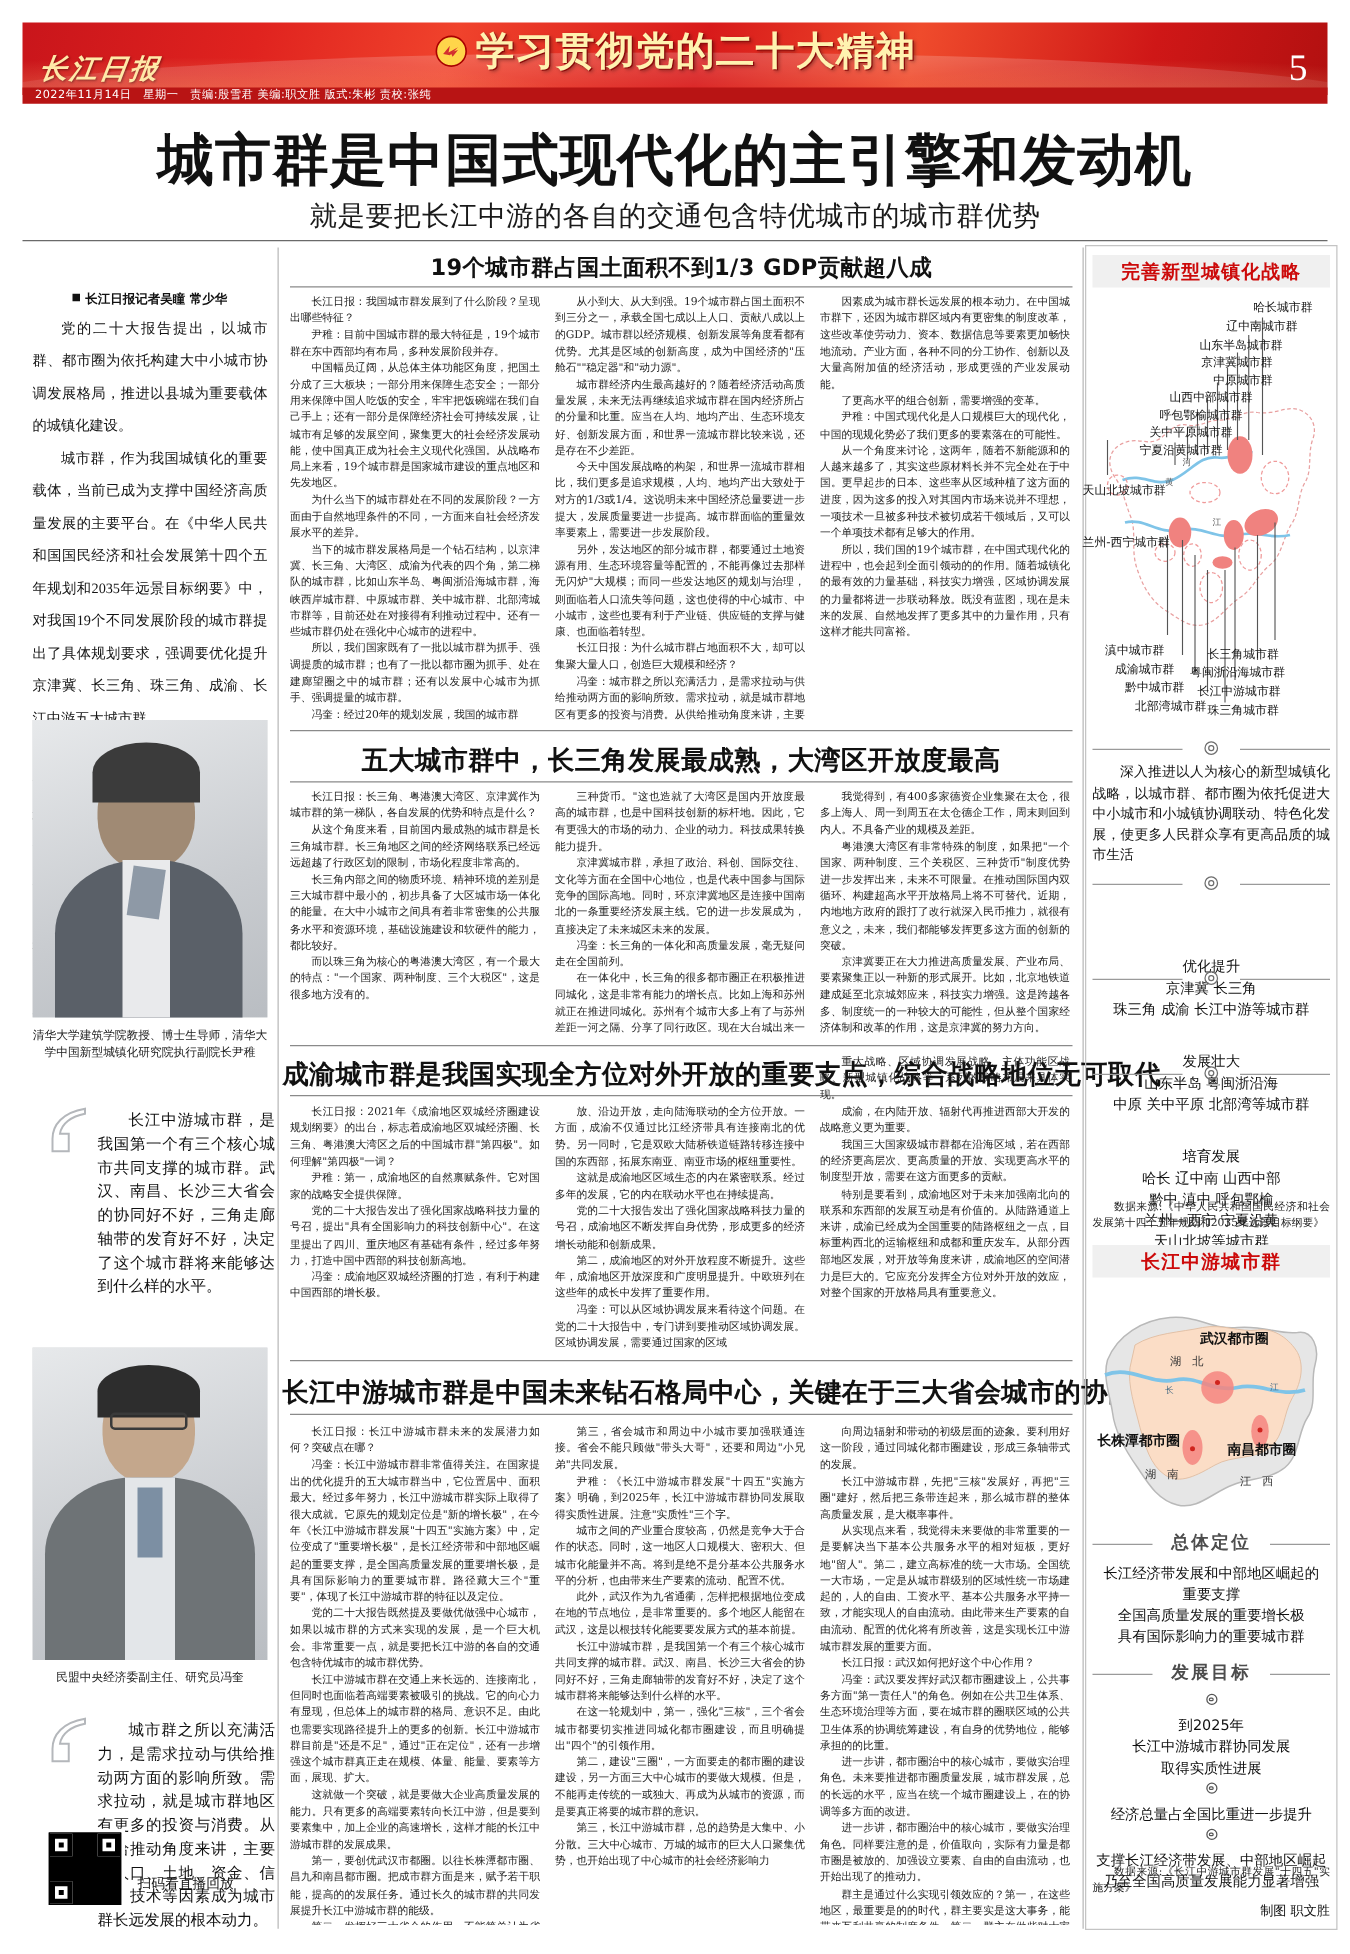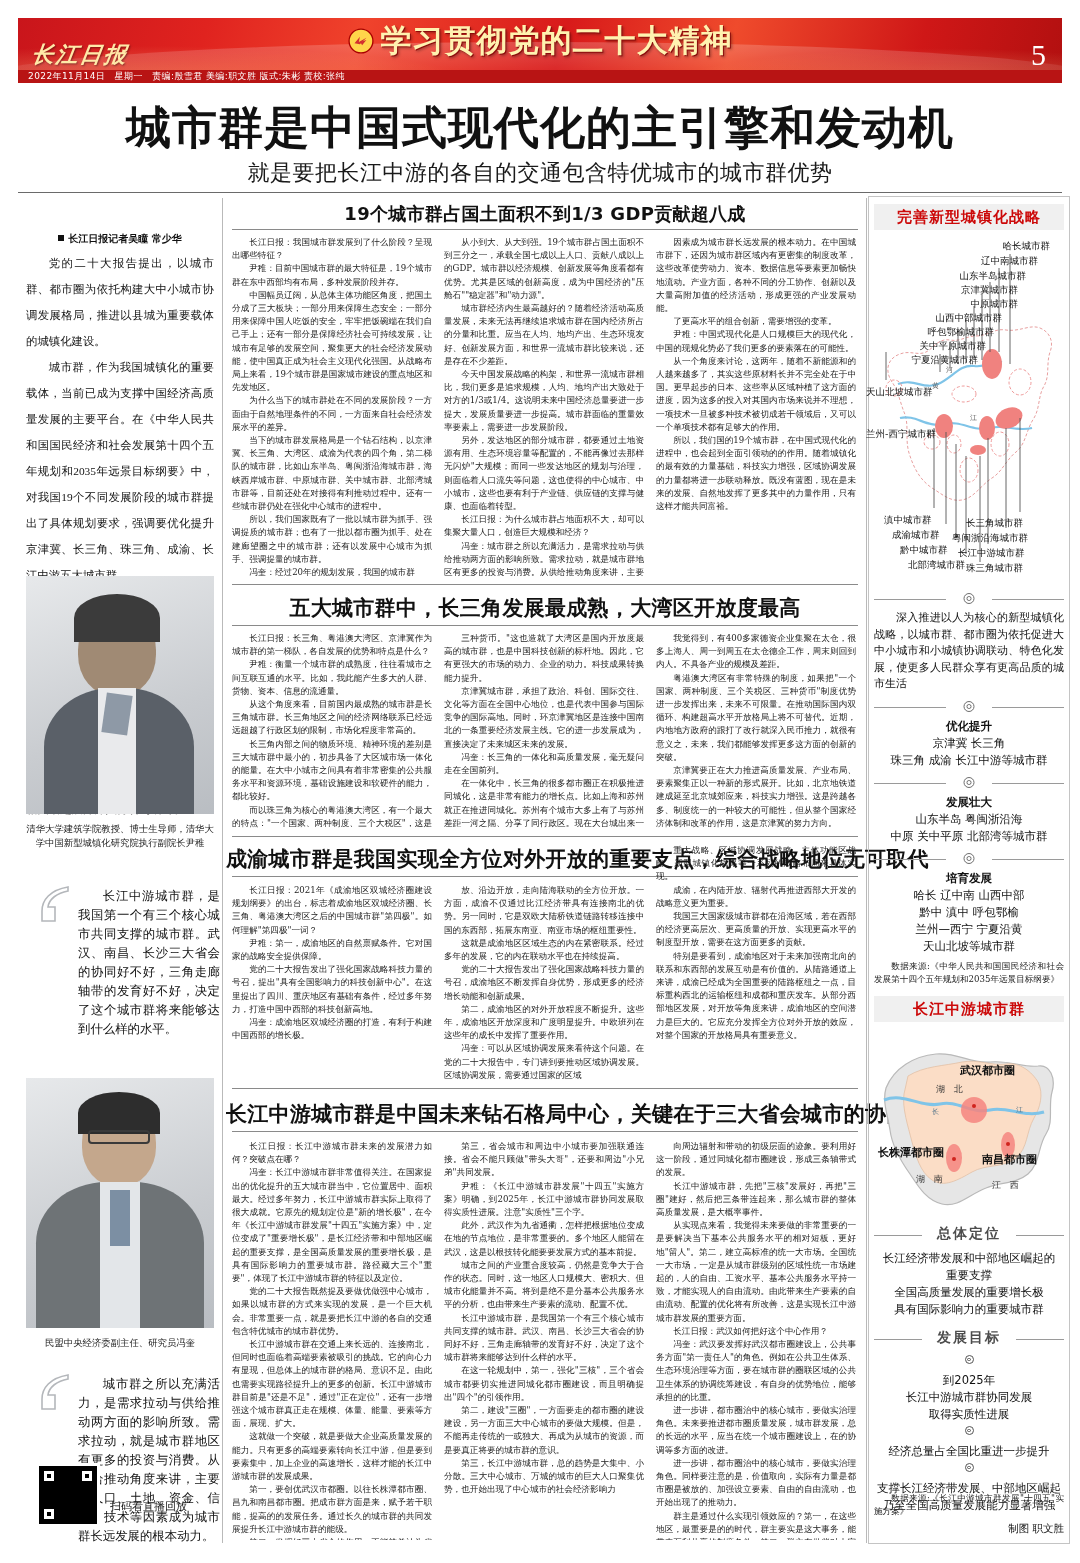--- a/index.html
+++ b/index.html
@@ -161,21 +161,21 @@
   }
   .sb-para {
     position: absolute; left: 874px; width: 190px;
     font-size: 11px; line-height: 16.5px; color: #111; text-align: justify;
   }
   .sb-para p { text-indent: 2em; margin: 0; }
   .sb-center {
     position: absolute; left: 874px; width: 190px; text-align: center;
     font-size: 11.5px; line-height: 17px; color: #111;
   }
-  .sb-center .h { font-weight: 700; }
+  .sb-center .h { font-weight: 400; margin-top: 47px; }
   .sb-src {
     position: absolute; left: 874px; width: 190px;
     font-size: 8.6px; line-height: 12.6px; color: #222; text-align: justify;
     font-family: "DejaVu Serif","Liberation Serif",serif;
   }
   .sb-src p { text-indent: 2em; margin:0;}
   .sb-credit {
     position:absolute; left:874px; width:190px; text-align:right;
     font-size:10.5px; color:#111;
   }
@@ -300,21 +300,20 @@
     <p>从一个角度来讨论，这两年，随着不新能源和的人越来越多了，其实这些原材料长并不完全处在于中国。更早起步的日本、这些率从区域种植了这方面的进度，因为这多的投入对其国内市场来说并不理想，一项技术一旦被多种技术被切成若干领域后，又可以一个单项技术都有足够大的作用。</p>
     <p>所以，我们国的19个城市群，在中国式现代化的进程中，也会起到全面引领动的的作用。随着城镇化的最有效的力量基础，科技实力增强，区域协调发展的力量都将进一步联动释放。既没有蓝图，现在是未来的发展、自然地发挥了更多其中的力量作用，只有这样才能共同富裕。</p>
   </div>
 
   <div class="rule-thin" style="left:232px;top:584px;width:626px;background:#8a8a8a;"></div>
   <div class="sec-hl" style="left:226px;top:594px;width:638px;">五大城市群中，长三角发展最成熟，大湾区开放度最高</div>
   <div class="rule-thin" style="left:232px;top:625px;width:626px;background:#8a8a8a;"></div>
 
   <div class="body-col" style="left:232px;top:632px;width:200px;height:198px;">
     <p>长江日报：长三角、粤港澳大湾区、京津冀作为城市群的第一梯队，各自发展的优势和特点是什么？</p>
-    <p>尹稚：衡量一个城市群的成熟度，往往看城市之间互联互通的水平。比如，我此能产生多大的人群、货物、资本、信息的流通量。</p>
     <p>从这个角度来看，目前国内最成熟的城市群是长三角城市群。长三角地区之间的经济网络联系已经远远超越了行政区划的限制，市场化程度非常高的。</p>
     <p>长三角内部之间的物质环境、精神环境的差别是三大城市群中最小的，初步具备了大区城市场一体化的能量。在大中小城市之间具有着非常密集的公共服务水平和资源环境，基础设施建设和软硬件的能力，都比较好。</p>
     <p>而以珠三角为核心的粤港澳大湾区，有一个最大的特点："一个国家、两种制度、三个大税区"，这是很多地方没有的。</p>
   </div>
   <div class="body-col" style="left:444px;top:632px;width:200px;height:198px;">
     <p>三种货币。"这也造就了大湾区是国内开放度最高的城市群，也是中国科技创新的标杆地。因此，它有更强大的市场的动力、企业的动力。科技成果转换能力提升。</p>
     <p>京津冀城市群，承担了政治、科创、国际交往、文化等方面在全国中心地位，也是代表中国参与国际竞争的国际高地。同时，环京津冀地区是连接中国南北的一条重要经济发展主线。它的进一步发展成为，直接决定了未来城区未来的发展。</p>
     <p>冯奎：长三角的一体化和高质量发展，毫无疑问走在全国前列。</p>
     <p>在一体化中，长三角的很多都市圈正在积极推进同城化，这是非常有能力的增长点。比如上海和苏州就正在推进同城化。苏州有个城市大多上有了与苏州差距一河之隔、分享了同行政区。现在大台城出来一个口号，叫做"上海下一站下一站上海"。</p>
   </div>
@@ -357,22 +356,22 @@
     <p>冯奎：长江中游城市群非常值得关注。在国家提出的优化提升的五大城市群当中，它位置居中、面积最大。经过多年努力，长江中游城市群实际上取得了很大成就。它原先的规划定位是"新的增长极"，在今年《长江中游城市群发展"十四五"实施方案》中，定位变成了"重要增长极"，是长江经济带和中部地区崛起的重要支撑，是全国高质量发展的重要增长极，是具有国际影响力的重要城市群。路径藏大三个"重要"，体现了长江中游城市群的特征以及定位。</p>
     <p>党的二十大报告既然提及要做优做强中心城市，如果以城市群的方式来实现的发展，是一个巨大机会。非常重要一点，就是要把长江中游的各自的交通包含特优城市的城市群优势。</p>
     <p>长江中游城市群在交通上来长远的、连接南北，但同时也面临着高端要素被吸引的挑战。它的向心力有显现，但总体上的城市群的格局、意识不足。由此也需要实现路径提升上的更多的创新。长江中游城市群目前是"还是不足"，通过"正在定位"，还有一步增强这个城市群真正走在规模、体量、能量、要素等方面，展现、扩大。</p>
     <p>这就做一个突破，就是要做大企业高质量发展的能力。只有更多的高端要素转向长江中游，但是要到要素集中，加上企业的高速增长，这样才能的长江中游城市群的发展成果。</p>
     <p>第一，要创优武汉市都圈。以往长株潭都市圈、昌九和南昌都市圈。把成市群方面是来，赋予若干职能，提高的的发展任务。通过长久的城市群的共同发展提升长江中游城市群的能级。</p>
     <p>第二，发挥好三大省会的作用。不能简单认为省会的城市市用。也要看到省会在发展路径中的作用，从而在构建创新型高质量的经济集群上，也就是说构成实现的内城市的的内容。</p>
   </div>
   <div class="body-col" style="left:444px;top:1140px;width:200px;height:400px;">
     <p>第三，省会城市和周边中小城市要加强联通连接。省会不能只顾做"带头大哥"，还要和周边"小兄弟"共同发展。</p>
     <p>尹稚：《长江中游城市群发展"十四五"实施方案》明确，到2025年，长江中游城市群协同发展取得实质性进展。注意"实质性"三个字。</p>
+    <p>城市之间的产业重合度较高，仍然是竞争大于合作的状态。同时，这一地区人口规模大、密积大、但城市化能量并不高。将到是绝不是分基本公共服务水平的分析，也由带来生产要素的流动、配置不优。</p>
     <p>此外，武汉作为九省通衢，怎样把根据地位变成在地的节点地位，是非常重要的。多个地区人能留在武汉，这是以根技转化能要要发展方式的基本前提。</p>
-    <p>城市之间的产业重合度较高，仍然是竞争大于合作的状态。同时，这一地区人口规模大、密积大、但城市化能量并不高。将到是绝不是分基本公共服务水平的分析，也由带来生产要素的流动、配置不优。</p>
     <p>长江中游城市群，是我国第一个有三个核心城市共同支撑的城市群。武汉、南昌、长沙三大省会的协同好不好，三角走廊轴带的发育好不好，决定了这个城市群将来能够达到什么样的水平。</p>
     <p>在这一轮规划中，第一，强化"三核"，三个省会城市都要切实推进同城化都市圈建设，而且明确提出"四个"的引领作用。</p>
     <p>第二，建设"三圈"，一方面要走的都市圈的建设建设，另一方面三大中心城市的要做大规模。但是，不能再走传统的一或独大、再成为从城市的资源，而是要真正将要的城市群的意识。</p>
     <p>第三，长江中游城市群，总的趋势是大集中、小分散。三大中心城市、万城的城市的巨大人口聚集优势，也开始出现了中心城市的社会经济影响力</p>
   </div>
   <div class="body-col" style="left:656px;top:1140px;width:200px;height:400px;">
     <p>向周边辐射和带动的初级层面的迹象。要利用好这一阶段，通过同城化都市圈建设，形成三条轴带式的发展。</p>
     <p>长江中游城市群，先把"三核"发展好，再把"三圈"建好，然后把三条带连起来，那么城市群的整体高质量发展，是大概率事件。</p>
     <p>从实现点来看，我觉得未来要做的非常重要的一是要解决当下基本公共服务水平的相对短板，更好地"留人"。第二，建立高标准的统一大市场。全国统一大市场，一定是从城市群级别的区域性统一市场建起的，人的自由、工资水平、基本公共服务水平持一致，才能实现人的自由流动。由此带来生产要素的自由流动、配置的优化将有所改善，这是实现长江中游城市群发展的重要方面。</p>
     <p>长江日报：武汉如何把好这个中心作用？</p>

